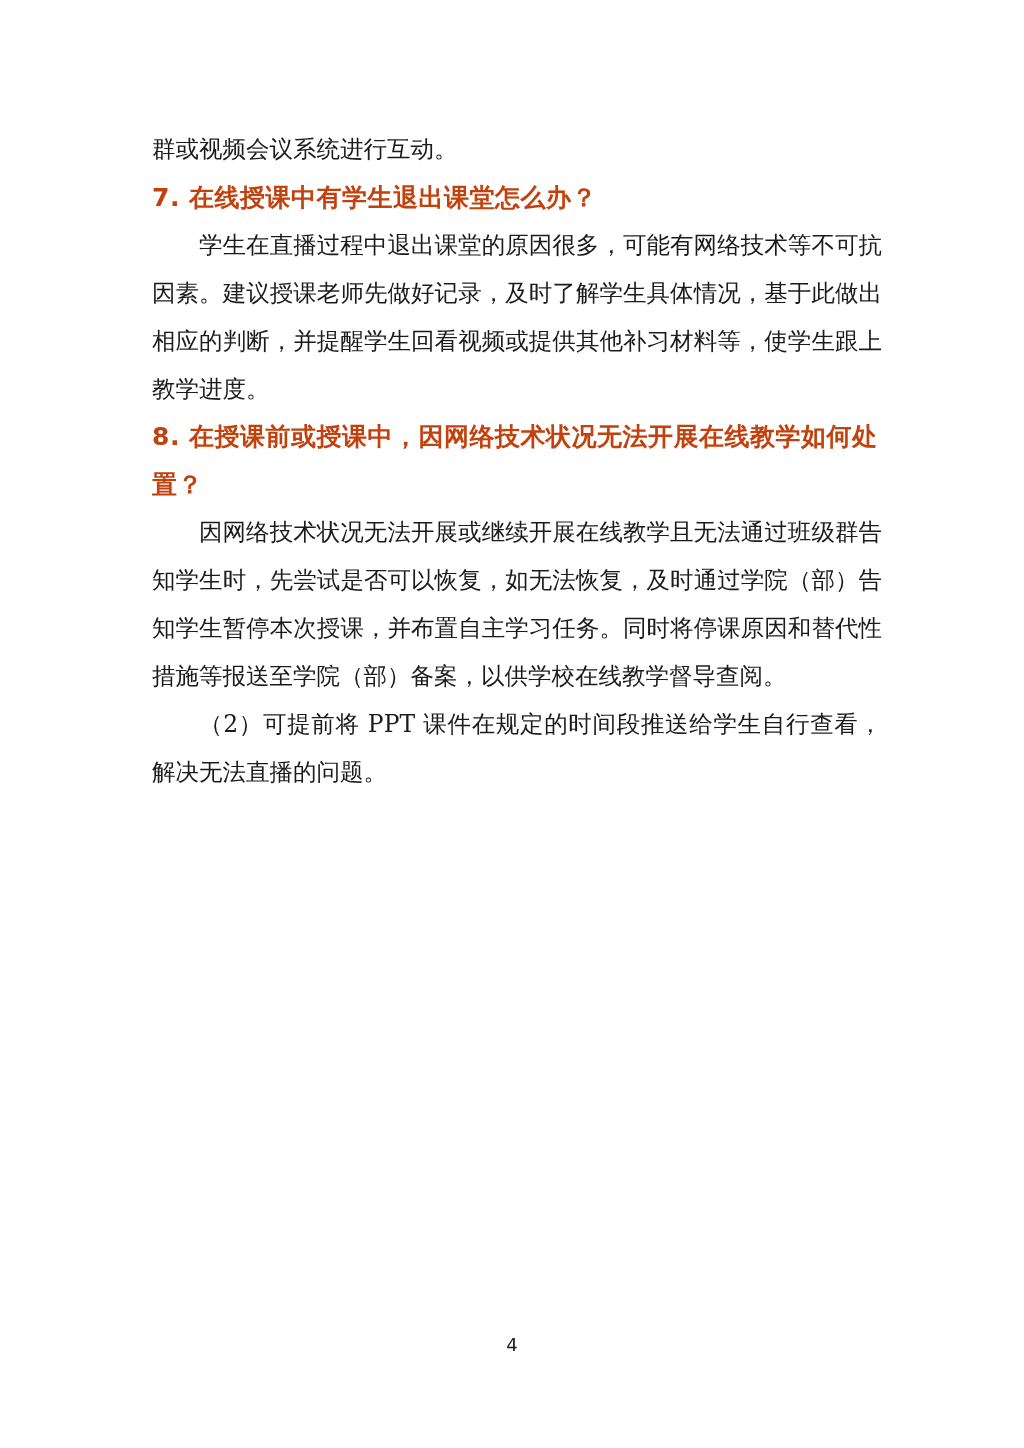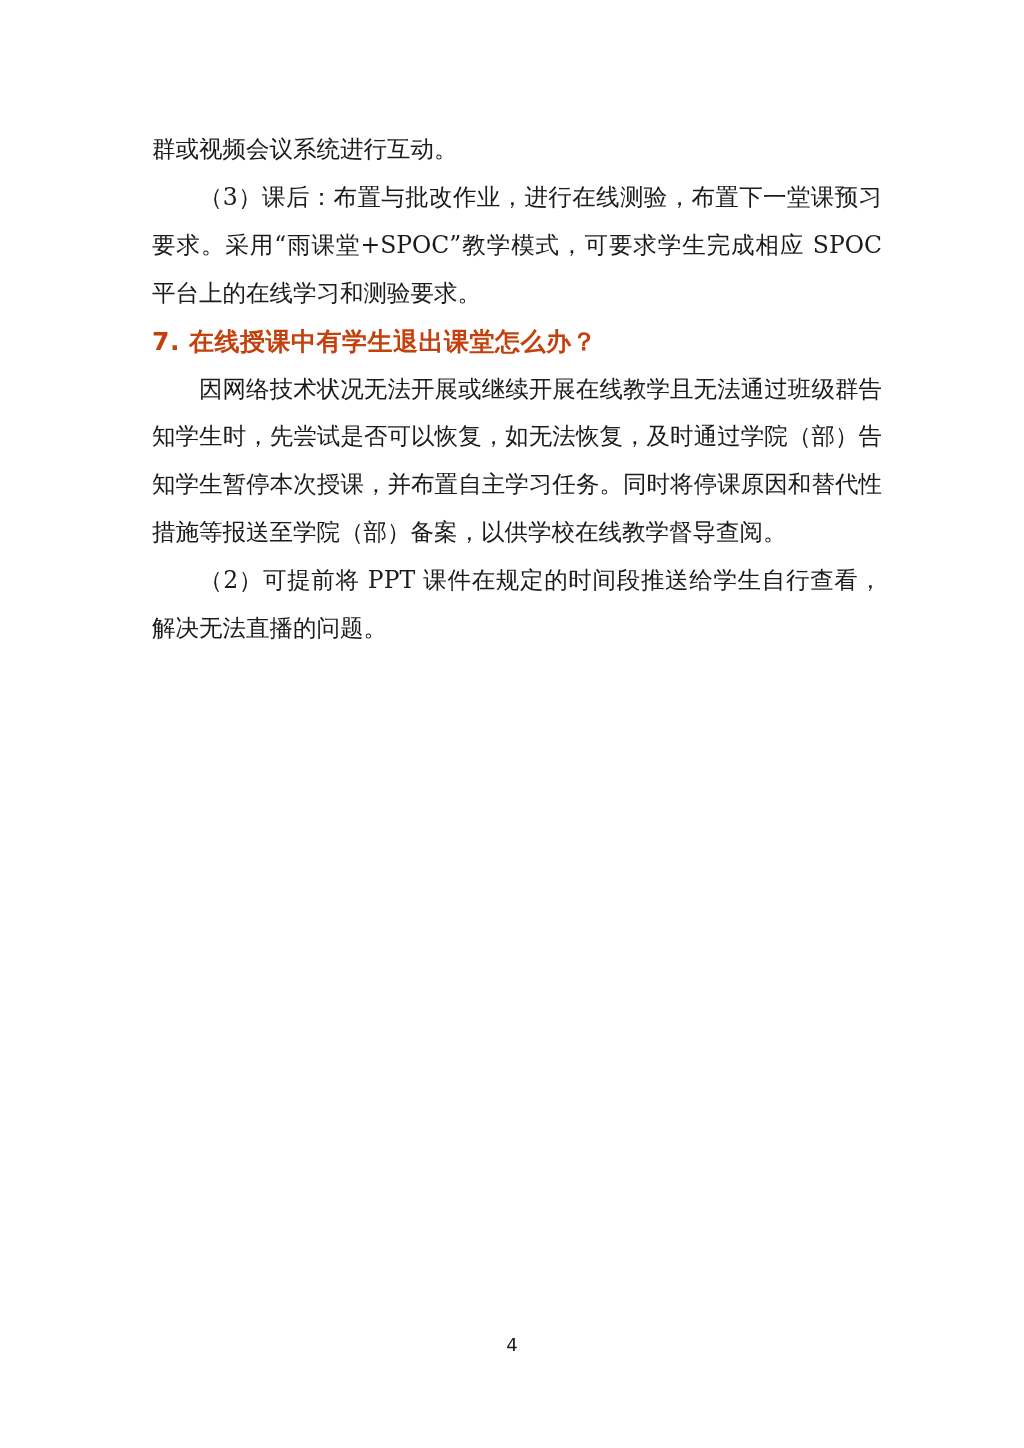--- a/index.html
+++ b/index.html
@@ -59,25 +59,26 @@
   }
 </style>
 </head>
 <body>
 
 <div class="page">
   <div class="content">
 
     <p class="continuation">群或视频会议系统进行互动。</p>
 
-    <p>（3）课后：布置与批改作业，进行在线测验，布置下一堂课预习要求。采用“雨课堂+SPOC”教学模式，可要求学生完成相应 SPOC 平台上的在线学习和测验要求。</p>
 
     <h2>7. 在线授课中有学生退出课堂怎么办？</h2>
 
+    <p>学生在直播过程中退出课堂的原因很多，可能有网络技术等不可抗因素。建议授课老师先做好记录，及时了解学生具体情况，基于此做出相应的判断，并提醒学生回看视频或提供其他补习材料等，使学生跟上教学进度。</p>
 
+    <h2>8. 在授课前或授课中，因网络技术状况无法开展在线教学如何处置？</h2>
 
     <p>因网络技术状况无法开展或继续开展在线教学且无法通过班级群告知学生时，先尝试是否可以恢复，如无法恢复，及时通过学院（部）告知学生暂停本次授课，并布置自主学习任务。同时将停课原因和替代性措施等报送至学院（部）备案，以供学校在线教学督导查阅。</p>
 
 
 
     <p>（2）可提前将 PPT 课件在规定的时间段推送给学生自行查看，解决无法直播的问题。</p>
 
   </div>
 
   <div class="page-number">4</div>

